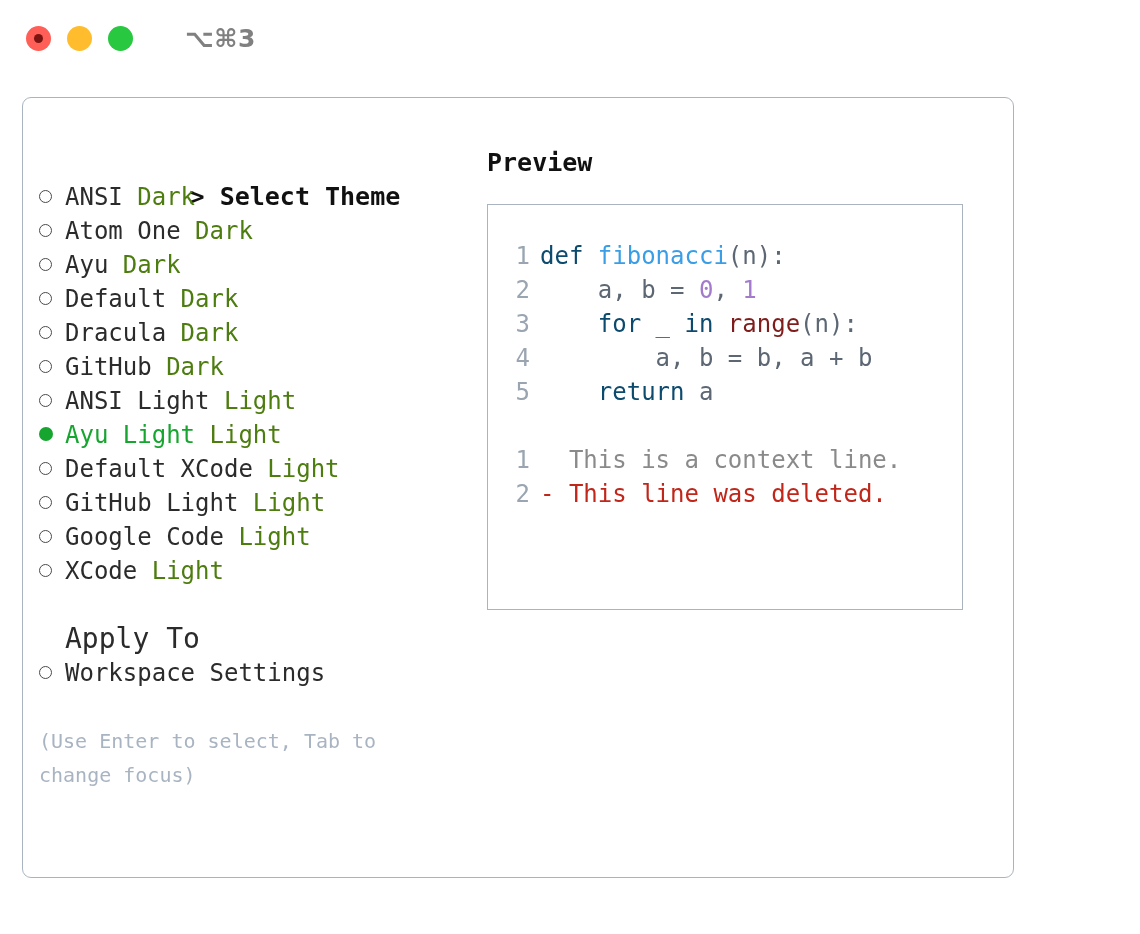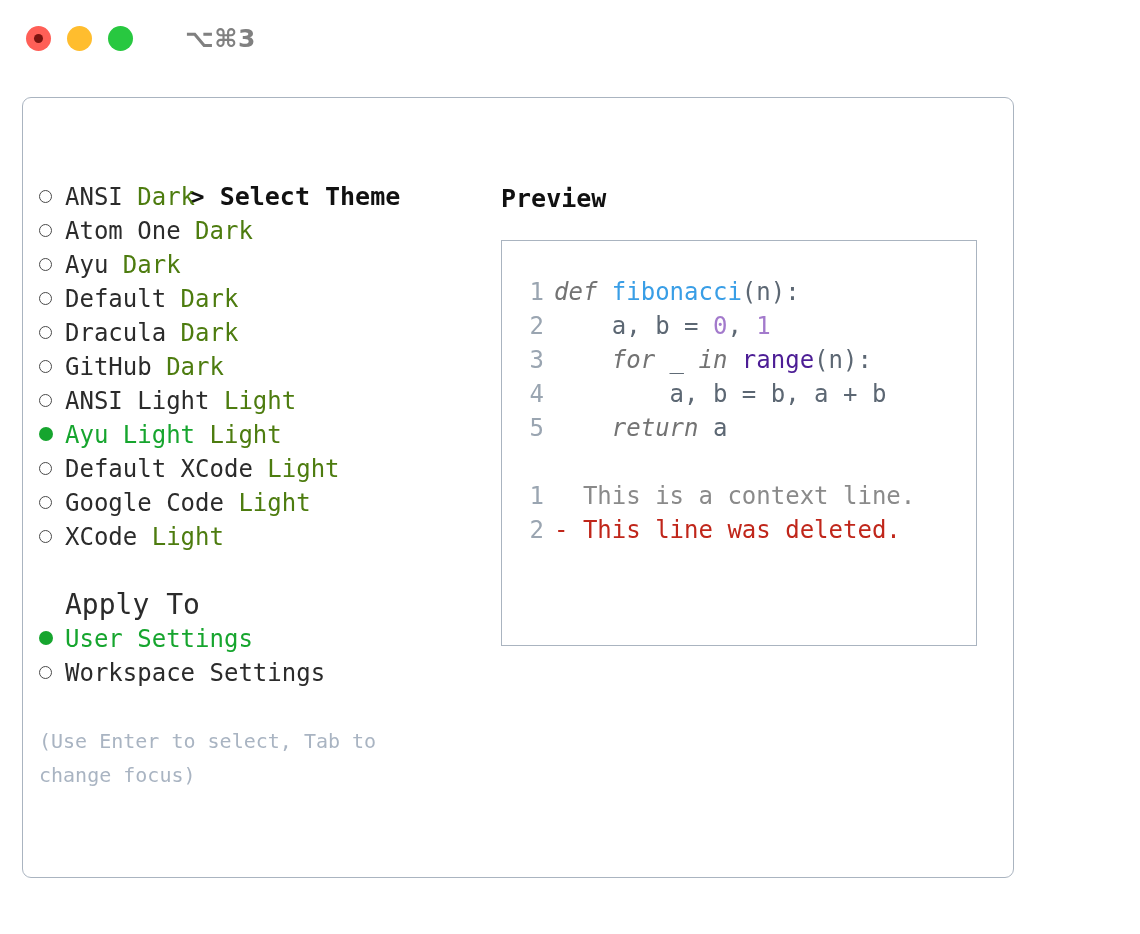--- a/index.html
+++ b/index.html
@@ -151,24 +151,23 @@
     margin-top: 34px;
     font-size: 20px;
     line-height: 34px;
     color: #a9b4c2;
     width: 400px;
   }
 
   
   .right-col {
     position: absolute;
-    left: 478px;
+    left: 464px;
     top: 48px;
     width: 500px;
-    margin-top: 36px;
   }
   .preview-head {
     font-size: 25px;
     font-weight: bold;
     color: #111111;
     height: 34px;
     line-height: 34px;
   }
 
   .preview-box {
@@ -188,24 +187,24 @@
     white-space: pre;
     padding-left: 18px;
   }
   .ln {
     display: inline-block;
     width: 24px;
     text-align: right;
     color: #9aa5b1;
     margin-right: 10px;
   }
-  .kw   { color: #737373; font-style: italic; }
+  .kw   { color: #0c4a6e; }
   .fn   { color: #399ee6; }
   .num  { color: #a37acc; }
-  .bif  { color: #4c1d95; }
+  .bif  { color: #7f1d1d; }
   .pn   { color: #5c6773; }
   .txt  { color: #5c6773; }
 
   .blank-line { height: 34px; }
 
   .diff-ctx { color: #8a8a8a; }
   .diff-del { color: #c0261a; }
   .diff-add { color: #00c000; }
 </style>
 </head>
@@ -234,30 +233,30 @@
         <div id="theme-list">
             <div class="opt-row"><span class="marker"><span class="dot-empty"></span></span><span class="opt-label">ANSI</span><span> </span><span class="opt-suffix">Dark</span></div>
             <div class="opt-row"><span class="marker"><span class="dot-empty"></span></span><span class="opt-label">Atom One</span><span> </span><span class="opt-suffix">Dark</span></div>
             <div class="opt-row"><span class="marker"><span class="dot-empty"></span></span><span class="opt-label">Ayu</span><span> </span><span class="opt-suffix">Dark</span></div>
             <div class="opt-row"><span class="marker"><span class="dot-empty"></span></span><span class="opt-label">Default</span><span> </span><span class="opt-suffix">Dark</span></div>
             <div class="opt-row"><span class="marker"><span class="dot-empty"></span></span><span class="opt-label">Dracula</span><span> </span><span class="opt-suffix">Dark</span></div>
             <div class="opt-row"><span class="marker"><span class="dot-empty"></span></span><span class="opt-label">GitHub</span><span> </span><span class="opt-suffix">Dark</span></div>
             <div class="opt-row"><span class="marker"><span class="dot-empty"></span></span><span class="opt-label">ANSI Light</span><span> </span><span class="opt-suffix">Light</span></div>
             <div class="opt-row selected"><span class="marker"><span class="dot-full"></span></span><span class="opt-label">Ayu Light</span><span> </span><span class="opt-suffix">Light</span></div>
             <div class="opt-row"><span class="marker"><span class="dot-empty"></span></span><span class="opt-label">Default XCode</span><span> </span><span class="opt-suffix">Light</span></div>
+            <div class="opt-row"><span class="marker"><span class="dot-empty"></span></span><span class="opt-label">GitHub Light</span><span> </span><span class="opt-suffix">Light</span></div>
             <div class="opt-row"><span class="marker"><span class="dot-empty"></span></span><span class="opt-label">Google Code</span><span> </span><span class="opt-suffix">Light</span></div>
             <div class="opt-row"><span class="marker"><span class="dot-empty"></span></span><span class="opt-label">XCode</span><span> </span><span class="opt-suffix">Light</span></div>
           </div>
 
         <div class="spacer-sm"></div>
 
         <div class="apply-head">Apply To</div>
 
         <div id="apply-list">
-            <div class="opt-row selected"><span class="marker"><span class="dot-full"></span></span><span class="opt-label">User Settings</span></div>
             <div class="opt-row"><span class="marker"><span class="dot-empty"></span></span><span class="opt-label">Workspace Settings</span></div>
           </div>
 
         <div class="hint">(Use Enter to select, Tab to change focus)</div>
       </div>
 
       <div class="right-col">
         <div class="preview-head">Preview</div>
 
         <div class="preview-box">

